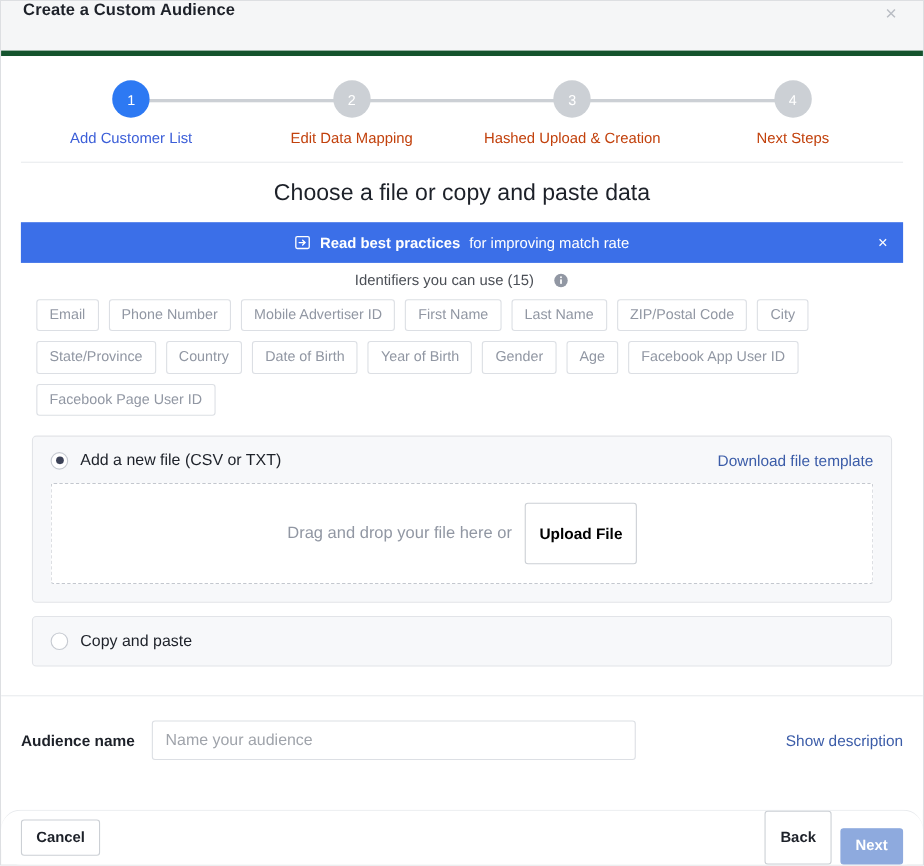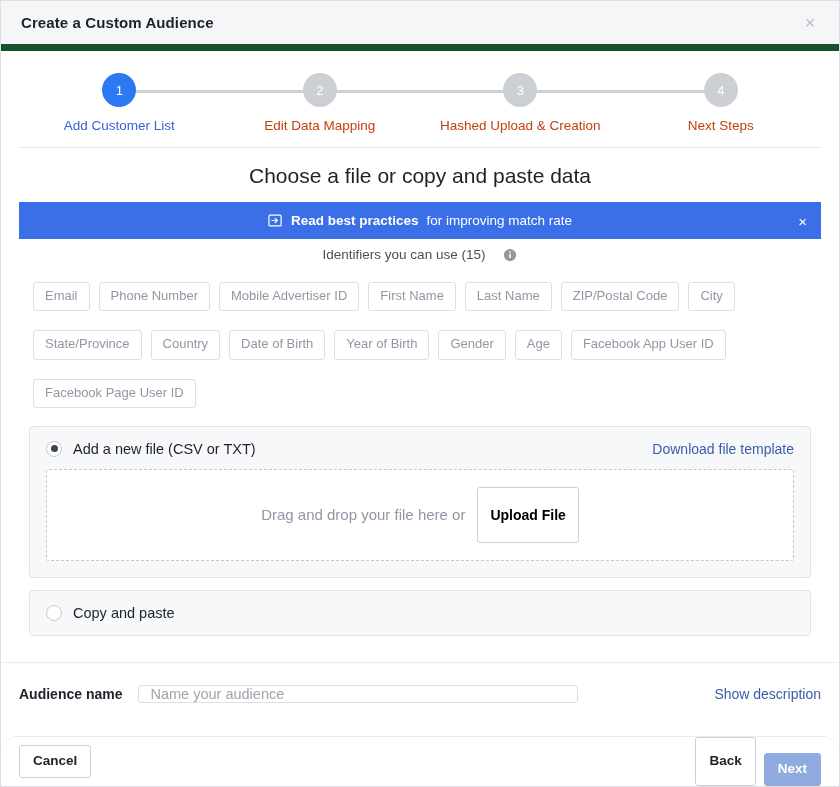--- a/index.html
+++ b/index.html
@@ -23,23 +23,23 @@
     flex-direction: column;
     background: #ffffff;
     border: 1px solid #dddfe2;
   }
 
   
   .dialog-header {
     height: 50px;
     flex: 0 0 50px;
     background: #f5f6f7;
-    border-bottom: 7px solid #14532d;
-    display: flex;
-    align-items: center;
+    border-bottom: 5px solid #14532d;
+    display: flex;
+    align-items: flex-start;
     padding: 0 18px 0 20px;
   }
   .dialog-title {
     font-size: 15px;
     font-weight: bold;
     color: #1d2129;
     flex: 1;
     letter-spacing: .1px;
   }
   .close-x {
@@ -182,21 +182,20 @@
   }
   .tag {
     border: 1px solid #dcdfe4;
     border-radius: 3px;
     background: #ffffff;
     color: #9197a3;
     font-size: 13px;
     padding: 6px 11px 7px 11px;
     white-space: nowrap;
     line-height: 1.1;
-    margin-top: 10px;
   }
 
   
   .option-card {
     border: 1px solid #e2e4e8;
     border-radius: 4px;
     background: #f7f8fa;
     margin: 18px 10px 0 10px;
     padding: 14px 16px 16px 16px;
   }
@@ -279,21 +278,21 @@
   }
   .audience-label {
     font-size: 14px;
     font-weight: bold;
     color: #1d2129;
     margin-right: 16px;
     white-space: nowrap;
   }
   .audience-input {
     flex: 0 0 440px;
-    height: 18px;
+    height: 36px;
     border: 1px solid #dcdfe4;
     border-radius: 3px;
     padding: 0 11px;
     font-size: 14.5px;
     color: #1d2129;
     background: #fff;
     font-family: "Liberation Sans", sans-serif;
     outline: none;
   }
   .audience-input::placeholder { color: #a0a4ab; }

